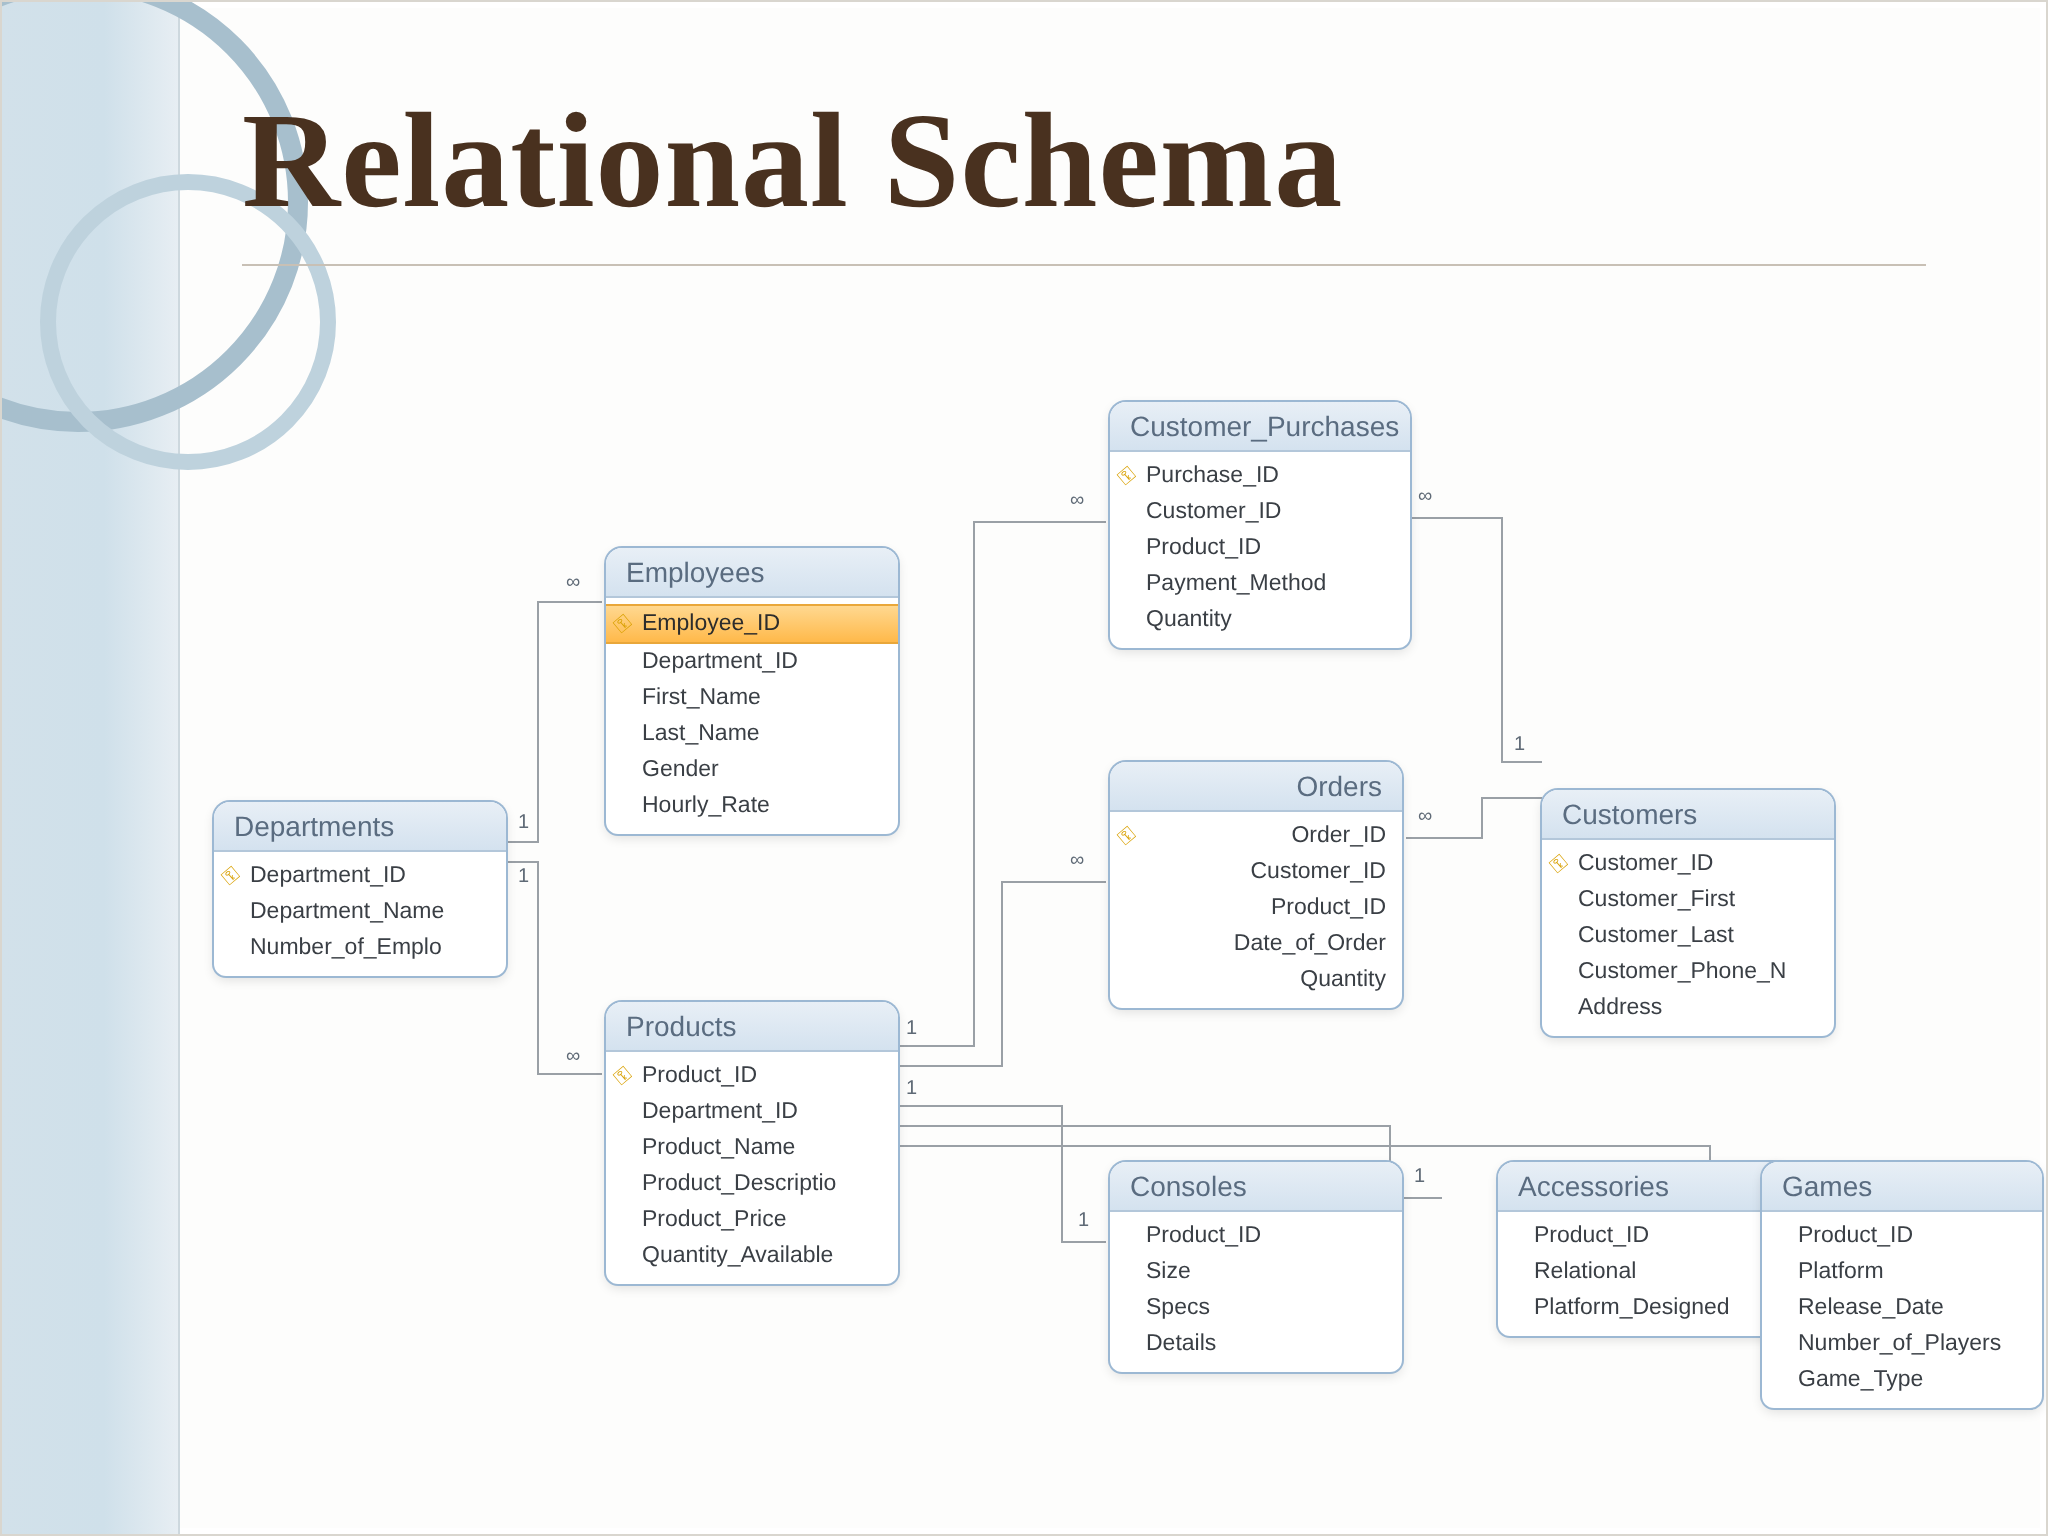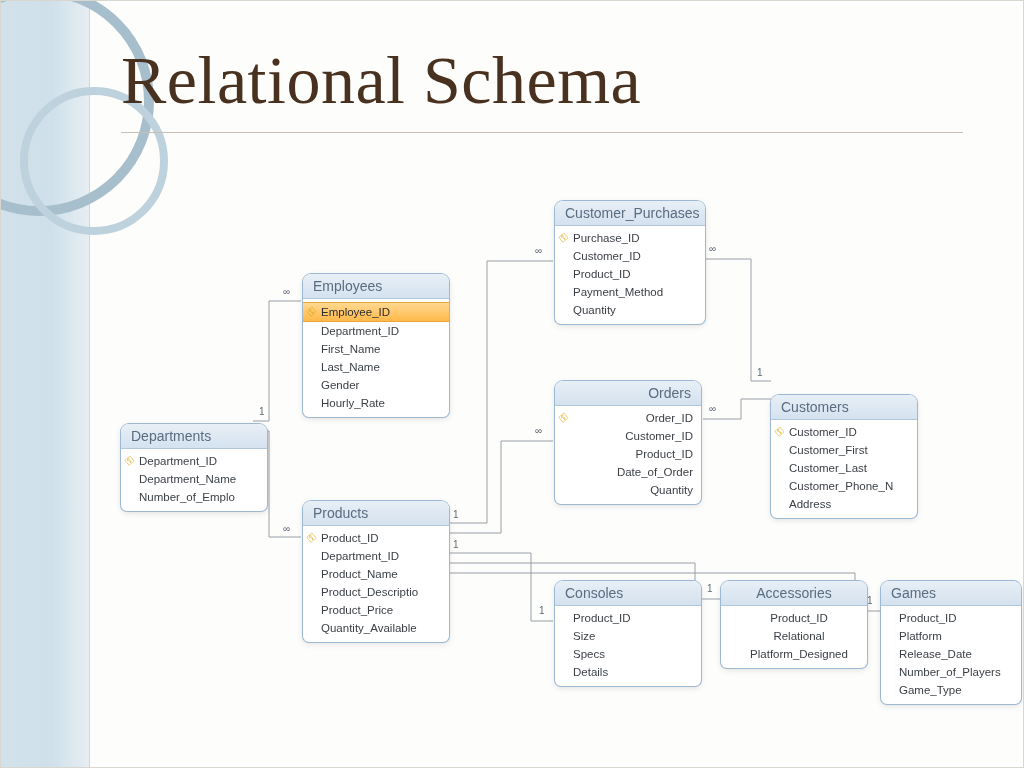--- a/index.html
+++ b/index.html
@@ -41,21 +41,21 @@
     height: 320px;
   }
 
   
   .title {
     position: absolute;
     top: 40px;
     left: 120px;
     right: 60px;
     font-size: 68px;
-    font-weight: 400;
+    font-weight: 700;
     letter-spacing: 0.5px;
     color: #49311f;
     border-bottom: 1px solid #c8c0b5;
     padding-bottom: 12px;
     font-family: Georgia, "Times New Roman", serif;
   }
 
   
   .canvas {
     position: absolute;
@@ -191,21 +191,21 @@
 
     <span class="card-label" style="left:452px; top:358px;">1</span>
     <span class="card-label" style="left:538px; top:424px;">1</span>
     <span class="card-label" style="left:706px; top:402px;">1</span>
     <span class="card-label" style="left:866px; top:414px;">1</span>
 
     <span class="card-label" style="left:756px; top:186px;">1</span>
     <span class="card-label" style="left:708px; top:62px;">∞</span>
     <span class="card-label" style="left:708px; top:222px;">∞</span>
 
-    <div class="tbl" style="left:120px; top:220px;margin-top:23px;">
+    <div class="tbl" style="left:106px; top:220px;">
       <div class="hdr">Departments</div>
       <div class="body">
         <div class="row">
             <span class="icon-slot">
               <span class="key-icon">⚿</span>
             </span>
             <span class="txt">Department_ID</span>
           </div>
         <div class="row">
             <span class="icon-slot"></span>
@@ -381,21 +381,21 @@
             <span class="icon-slot"></span>
             <span class="txt">Specs</span>
           </div>
         <div class="row">
             <span class="icon-slot"></span>
             <span class="txt">Details</span>
           </div>
       </div>
     </div>
 
-    <div class="tbl" style="left:720px; top:400px;text-align:center;">
+    <div class="tbl" style="left:748px; top:400px;">
       <div class="hdr">Accessories</div>
       <div class="body">
         <div class="row">
             <span class="icon-slot"></span>
             <span class="txt">Product_ID</span>
           </div>
         <div class="row">
             <span class="icon-slot"></span>
             <span class="txt">Relational</span>
           </div>

